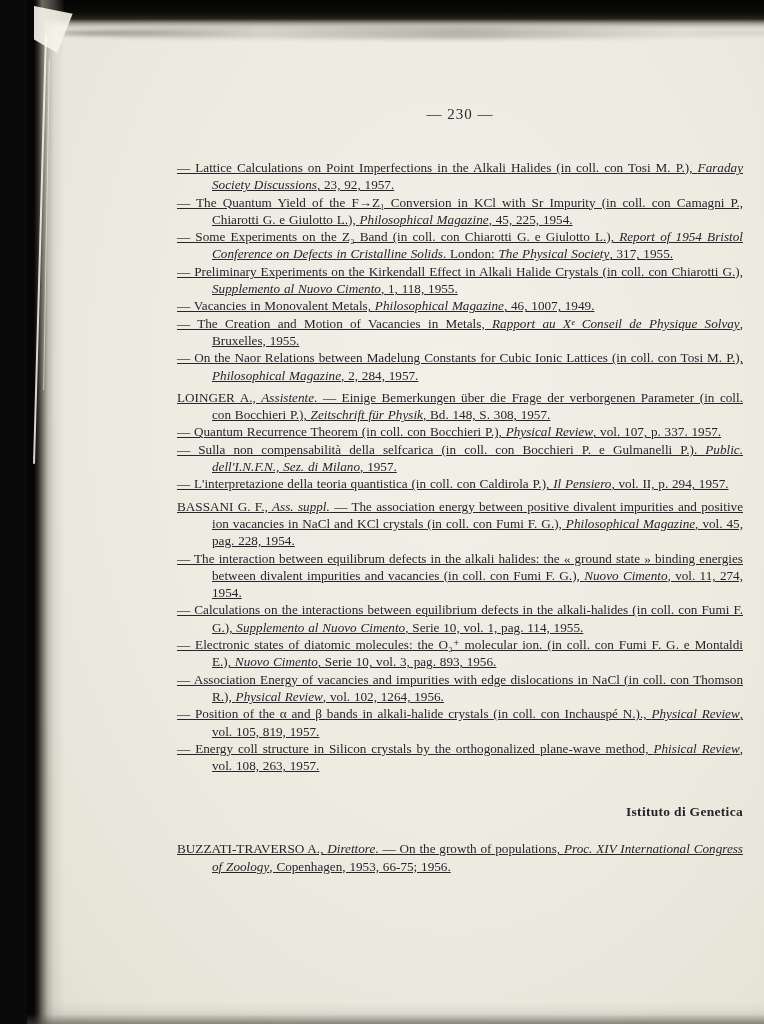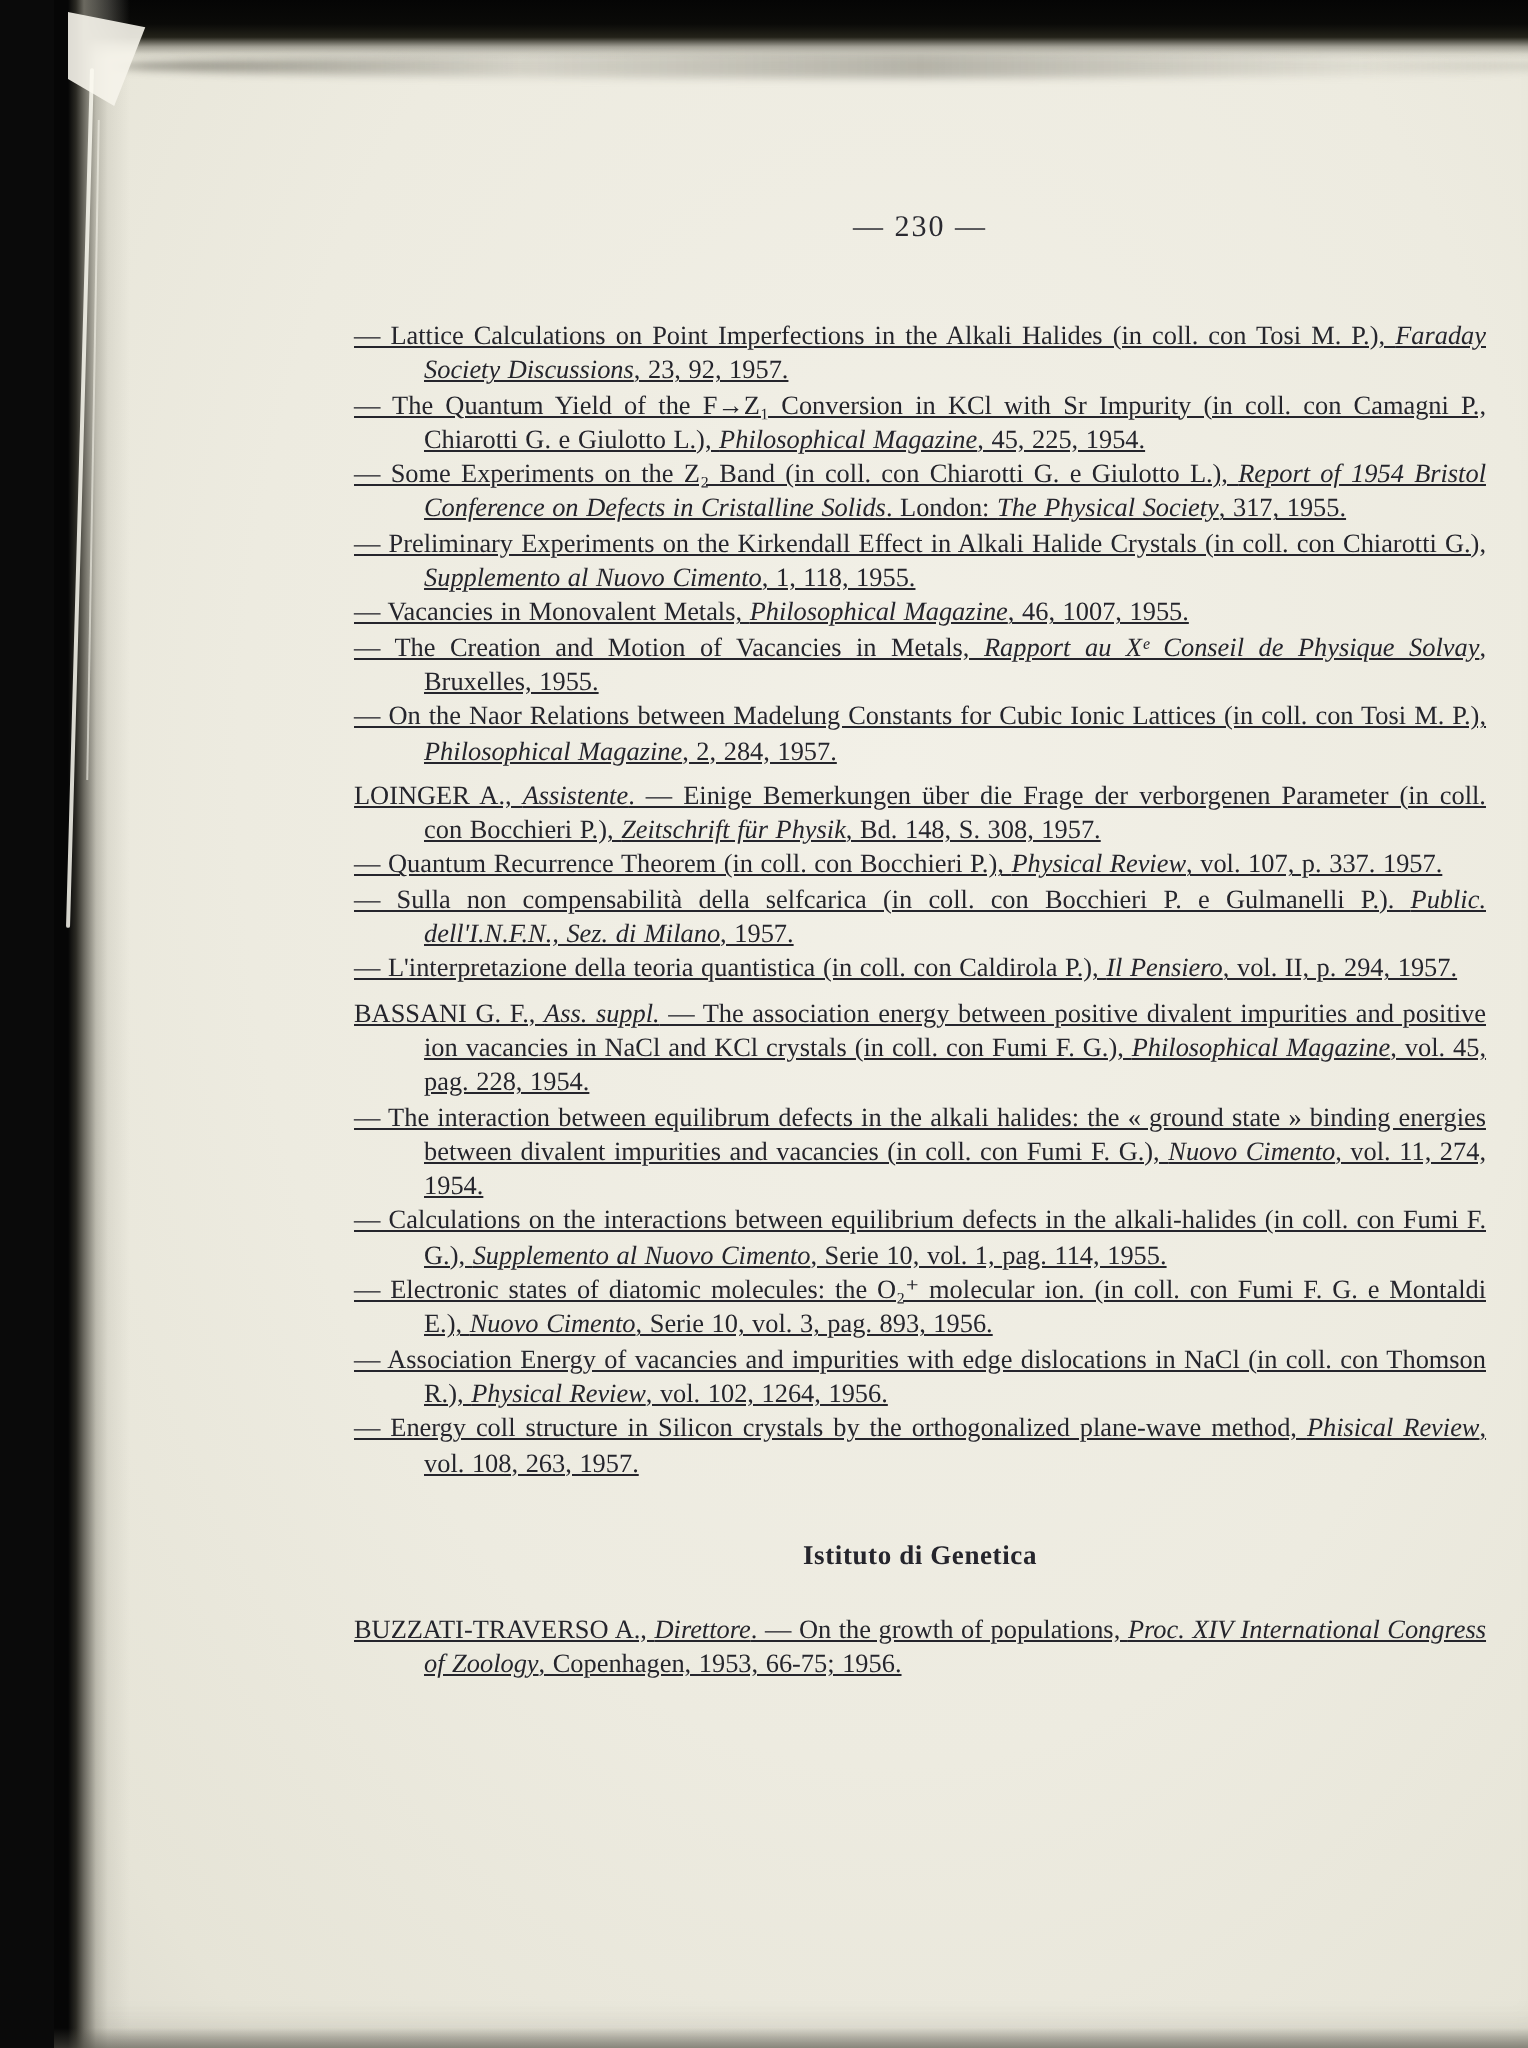--- a/index.html
+++ b/index.html
@@ -54,21 +54,21 @@
     margin: 0 0 36px 0; color: #2a2a31;
   }
   .entry {
     margin: 0; padding-left: 35px; text-indent: -35px;
     text-align: justify; font-size: 13.2px; line-height: 17.3px;
     word-spacing: .5px;
   }
   .group { margin: 0 0 5px 0; text-decoration: underline; }
   .it { font-style: italic; }
   .heading {
-    font-weight: 700; text-align: center; font-size: 13.5px;
+    font-weight: 700; text-align: right; font-size: 13.5px;
     margin: 30px 0 20px 0; letter-spacing: .3px; color: #25252c;
   }
 </style>
 </head>
 <body>
 
 <div class="scan">
   <div class="edge-top"></div>
   <div class="smudge-top"></div>
   <div class="edge-left"></div>
@@ -78,36 +78,37 @@
   <div class="edge-bottom"></div>
 
   <div class="content">
     <div class="pageno">— 230 —</div>
     <div id="bibliography">
         <div class="group">
           <p class="entry"><span>— Lattice Calculations on Point Imperfections in the Alkali Halides (in coll. con Tosi M. P.), </span><span class="it">Faraday Society Discussions</span><span>, 23, 92, 1957.</span></p>
           <p class="entry"><span>— The Quantum Yield of the F→Z₁ Conversion in KCl with Sr Impurity (in coll. con Camagni P., Chiarotti G. e Giulotto L.), </span><span class="it">Philosophical Magazine</span><span>, 45, 225, 1954.</span></p>
           <p class="entry"><span>— Some Experiments on the Z₂ Band (in coll. con Chiarotti G. e Giulotto L.), </span><span class="it">Report of 1954 Bristol Conference on Defects in Cristalline Solids</span><span>. London: </span><span class="it">The Physical Society</span><span>, 317, 1955.</span></p>
           <p class="entry"><span>— Preliminary Experiments on the Kirkendall Effect in Alkali Halide Crystals (in coll. con Chiarotti G.), </span><span class="it">Supplemento al Nuovo Cimento</span><span>, 1, 118, 1955.</span></p>
-          <p class="entry"><span>— Vacancies in Monovalent Metals, </span><span class="it">Philosophical Magazine</span><span>, 46, 1007, 1955.</span></p>
+          <p class="entry"><span>— Vacancies in Monovalent Metals, </span><span class="it">Philosophical Magazine</span><span>, 46, 1007, 1949.</span></p>
           <p class="entry"><span>— The Creation and Motion of Vacancies in Metals, </span><span class="it">Rapport au Xᵉ Conseil de Physique Solvay</span><span>, Bruxelles, 1955.</span></p>
           <p class="entry"><span>— On the Naor Relations between Madelung Constants for Cubic Ionic Lattices (in coll. con Tosi M. P.), </span><span class="it">Philosophical Magazine</span><span>, 2, 284, 1957.</span></p>
         </div>
         <div class="group">
           <p class="entry"><span>LOINGER A., </span><span class="it">Assistente</span><span>. — Einige Bemerkungen über die Frage der verborgenen Parameter (in coll. con Bocchieri P.), </span><span class="it">Zeitschrift für Physik</span><span>, Bd. 148, S. 308, 1957.</span></p>
           <p class="entry"><span>— Quantum Recurrence Theorem (in coll. con Bocchieri P.), </span><span class="it">Physical Review</span><span>, vol. 107, p. 337. 1957.</span></p>
           <p class="entry"><span>— Sulla non compensabilità della selfcarica (in coll. con Bocchieri P. e Gulmanelli P.). </span><span class="it">Public. dell'I.N.F.N., Sez. di Milano</span><span>, 1957.</span></p>
           <p class="entry"><span>— L'interpretazione della teoria quantistica (in coll. con Caldirola P.), </span><span class="it">Il Pensiero</span><span>, vol. II, p. 294, 1957.</span></p>
         </div>
         <div class="group">
           <p class="entry"><span>BASSANI G. F., </span><span class="it">Ass. suppl.</span><span> — The association energy between positive divalent impurities and positive ion vacancies in NaCl and KCl crystals (in coll. con Fumi F. G.), </span><span class="it">Philosophical Magazine</span><span>, vol. 45, pag. 228, 1954.</span></p>
           <p class="entry"><span>— The interaction between equilibrum defects in the alkali halides: the « ground state » binding energies between divalent impurities and vacancies (in coll. con Fumi F. G.), </span><span class="it">Nuovo Cimento</span><span>, vol. 11, 274, 1954.</span></p>
           <p class="entry"><span>— Calculations on the interactions between equilibrium defects in the alkali-halides (in coll. con Fumi F. G.), </span><span class="it">Supplemento al Nuovo Cimento</span><span>, Serie 10, vol. 1, pag. 114, 1955.</span></p>
           <p class="entry"><span>— Electronic states of diatomic molecules: the O₂⁺ molecular ion. (in coll. con Fumi F. G. e Montaldi E.), </span><span class="it">Nuovo Cimento</span><span>, Serie 10, vol. 3, pag. 893, 1956.</span></p>
           <p class="entry"><span>— Association Energy of vacancies and impurities with edge dislocations in NaCl (in coll. con Thomson R.), </span><span class="it">Physical Review</span><span>, vol. 102, 1264, 1956.</span></p>
+          <p class="entry"><span>— Position of the α and β bands in alkali-halide crystals (in coll. con Inchauspé N.)., </span><span class="it">Physical Review</span><span>, vol. 105, 819, 1957.</span></p>
           <p class="entry"><span>— Energy coll structure in Silicon crystals by the orthogonalized plane-wave method, </span><span class="it">Phisical Review</span><span>, vol. 108, 263, 1957.</span></p>
         </div>
         <div class="heading">Istituto di Genetica</div>
         <div class="group">
           <p class="entry"><span>BUZZATI-TRAVERSO A., </span><span class="it">Direttore</span><span>. — On the growth of populations, </span><span class="it">Proc. XIV International Congress of Zoology</span><span>, Copenhagen, 1953, 66-75; 1956.</span></p>
         </div>
       </div>
   </div>
 </div>
 

